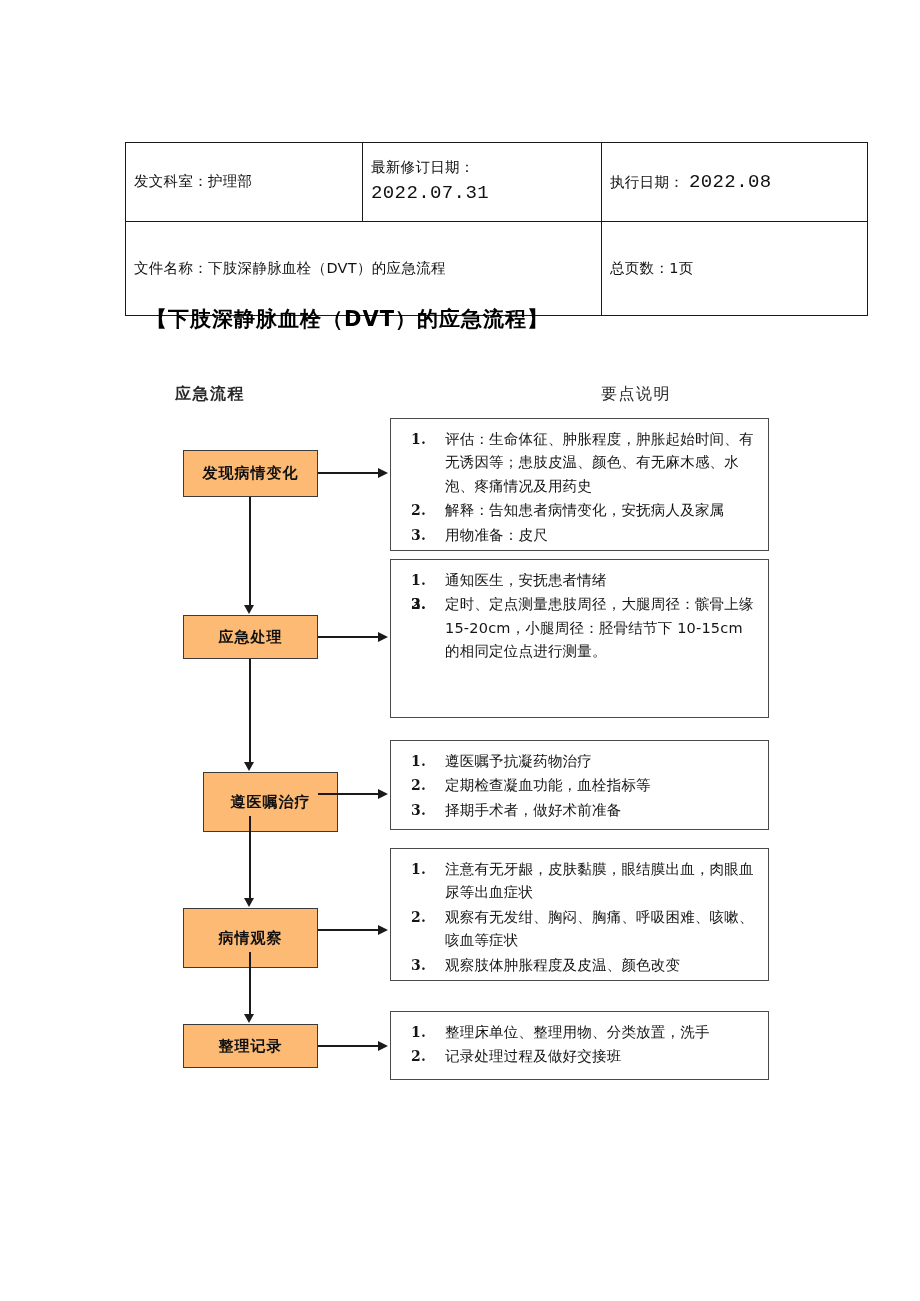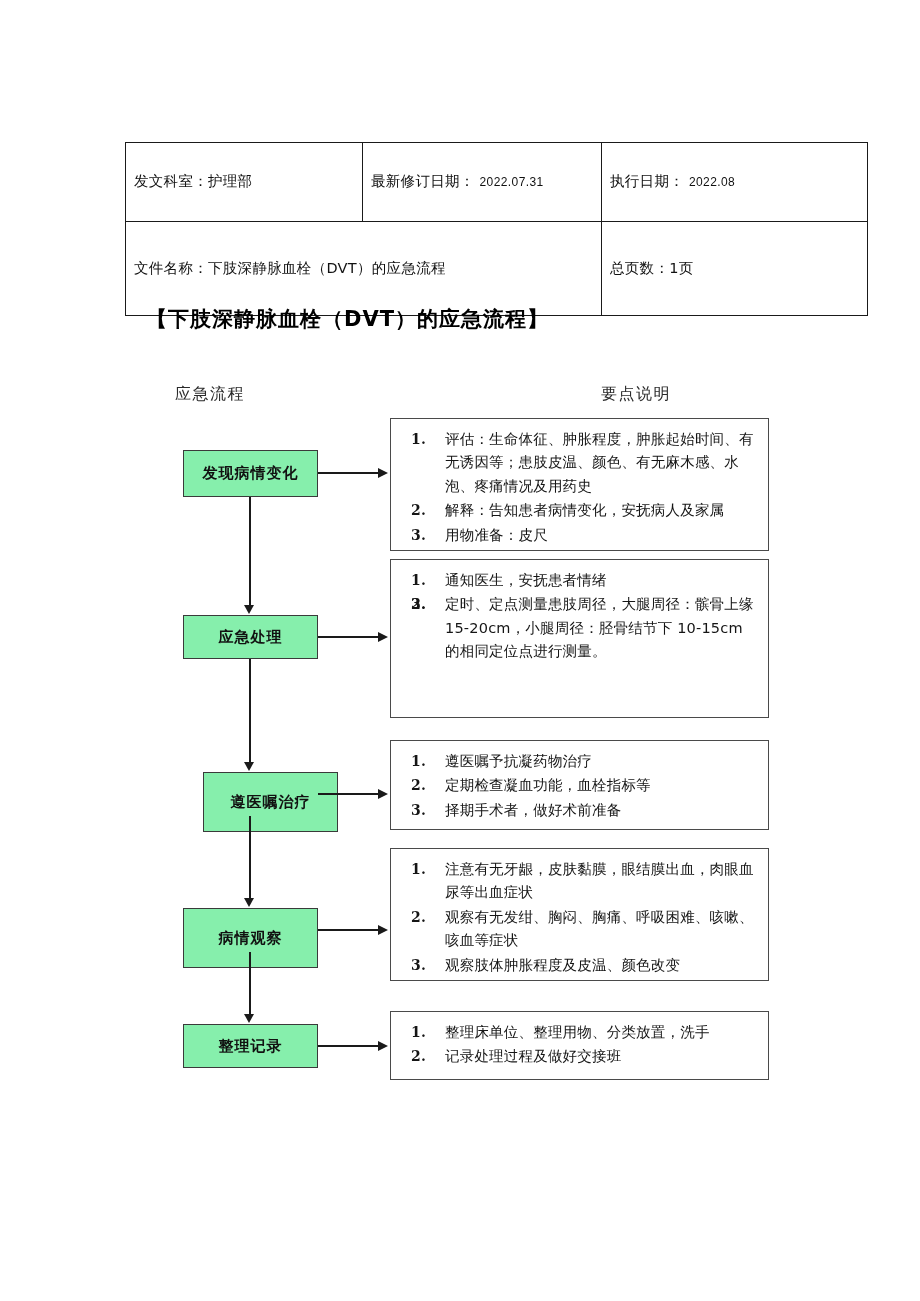--- a/index.html
+++ b/index.html
@@ -34,50 +34,50 @@
     color: #111;
     letter-spacing: 0.3px;
   }
   .hdr-row1 td { height: 62px; }
   .hdr-row2 td { height: 77px; }
   .c-dept   { width: 220px; }
   .c-rev    { width: 222px; }
   .c-exec   { width: 249px; }
   .c-file   { width: 442px; }
   .c-pages  { width: 249px; }
-  .num { font-family: Liberation Sans, sans-serif; font-size: 12px; letter-spacing: 0.4px;}
+  .num { font-family: Liberation Mono, monospace; font-size: 19px; letter-spacing: 0.4px;}
 
   
   .doc-title {
     position: absolute;
     left: 146px;
     top: 305px;
     font-size: 21px;
     font-weight: bold;
     letter-spacing: 1px;
     white-space: nowrap;
   }
 
   
   .col-head {
     position: absolute;
     font-size: 16px;
     letter-spacing: 1.5px;
     color: #2a2a2a;
   }
-  .col-head.left  { left: 175px; top: 384px; }
+  .col-head.left  { left: 175px; top: 384px; font-weight: bold; }
   .col-head.right { left: 601px; top: 384px; }
 
   
   .flow-box {
     position: absolute;
     left: 183px;
     width: 135px;
     border: 1.5px solid #3a3a3a;
-    background: #86efac;
+    background: #fdba74;
     box-sizing: border-box;
     display: flex;
     align-items: center;
     justify-content: center;
     font-size: 15px;
     font-weight: bold;
     letter-spacing: 1px;
     color: #111;
   }
 

